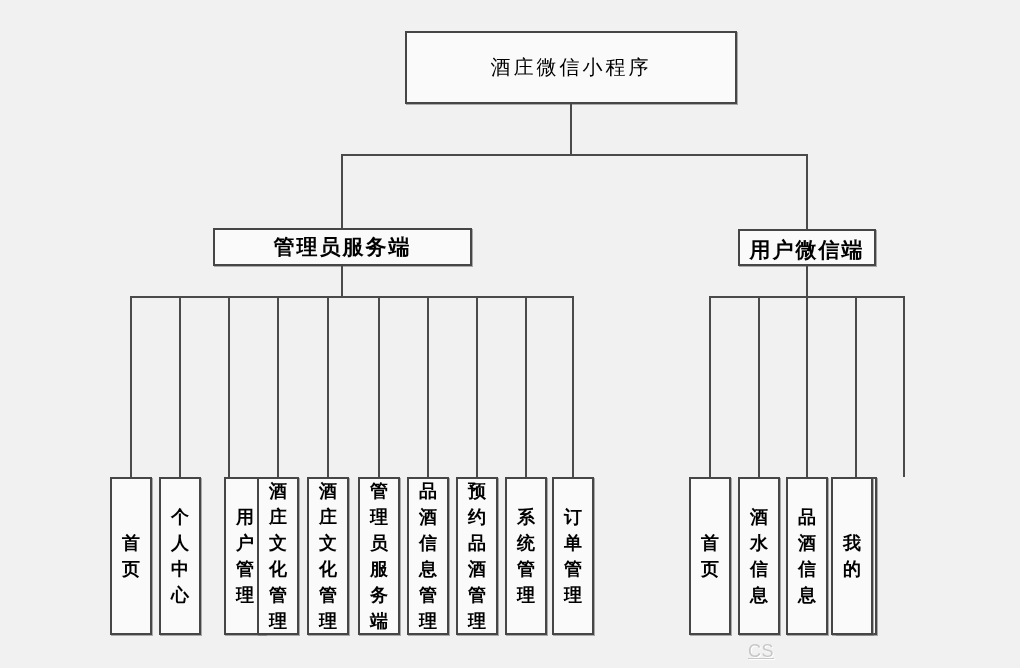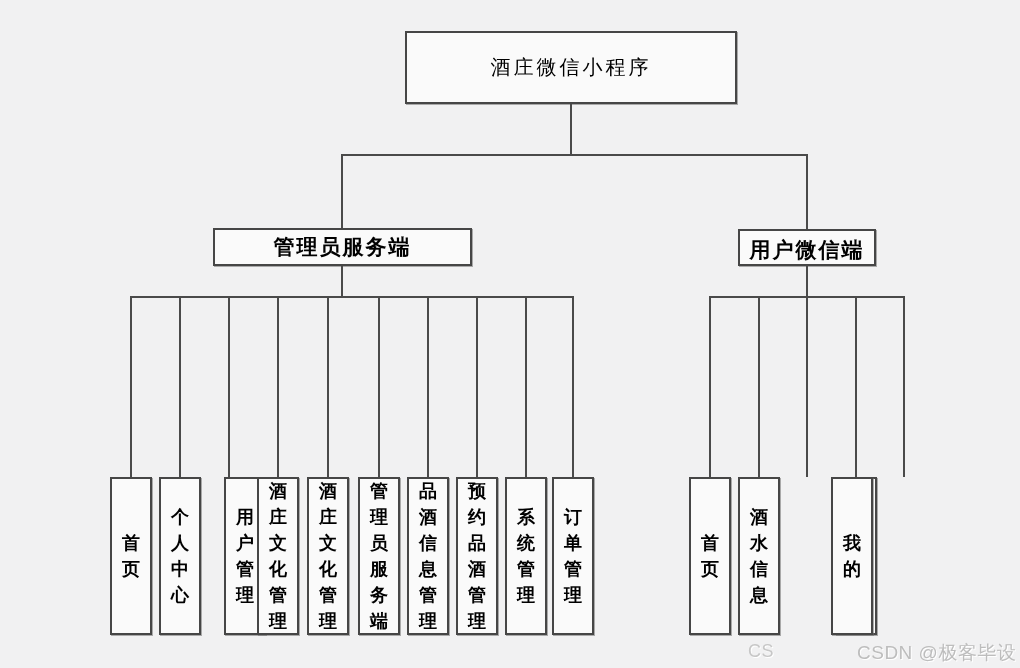--- a/index.html
+++ b/index.html
@@ -57,20 +57,21 @@
   }
   .vline { width: 2px; }
   .hline { height: 2px; }
   .watermark {
     position: absolute;
     font-size: 19px;
     color: #bdbdbd;
     letter-spacing: 0.5px;
     text-shadow: 1px 1px 0 #ffffff;
     white-space: nowrap;
+    text-decoration: underline;
   }
   .watermark-partial {
     font-size: 18px;
     color: #c7c7c7;
   }
 </style>
 </head>
 <body>
 
 <div class="canvas">
@@ -142,23 +143,25 @@
   <div class="node leaf-node" style="left:552px">
     <span class="vtext">订单管理</span>
   </div>
 
   <div class="node leaf-node" style="left:689px">
     <span class="vtext">首页</span>
   </div>
   <div class="node leaf-node" style="left:738px">
     <span class="vtext">酒水信息</span>
   </div>
+  <div class="node leaf-node" style="left:786px">
+    <span class="vtext">品酒信息</span>
+  </div>
   <div class="node leaf-node" style="left:835px">
     <span class="vtext">购物车</span>
   </div>
   <div class="node leaf-node" style="left:831px">
     <span class="vtext">我的</span>
   </div>
 
   <div class="watermark watermark-partial" style="left:748px;top:641px">CS</div>
-  <div class="watermark" style="left:857px;top:640px">CSDN @极客毕设</div>
 
 </div>
 
 </body></html>

